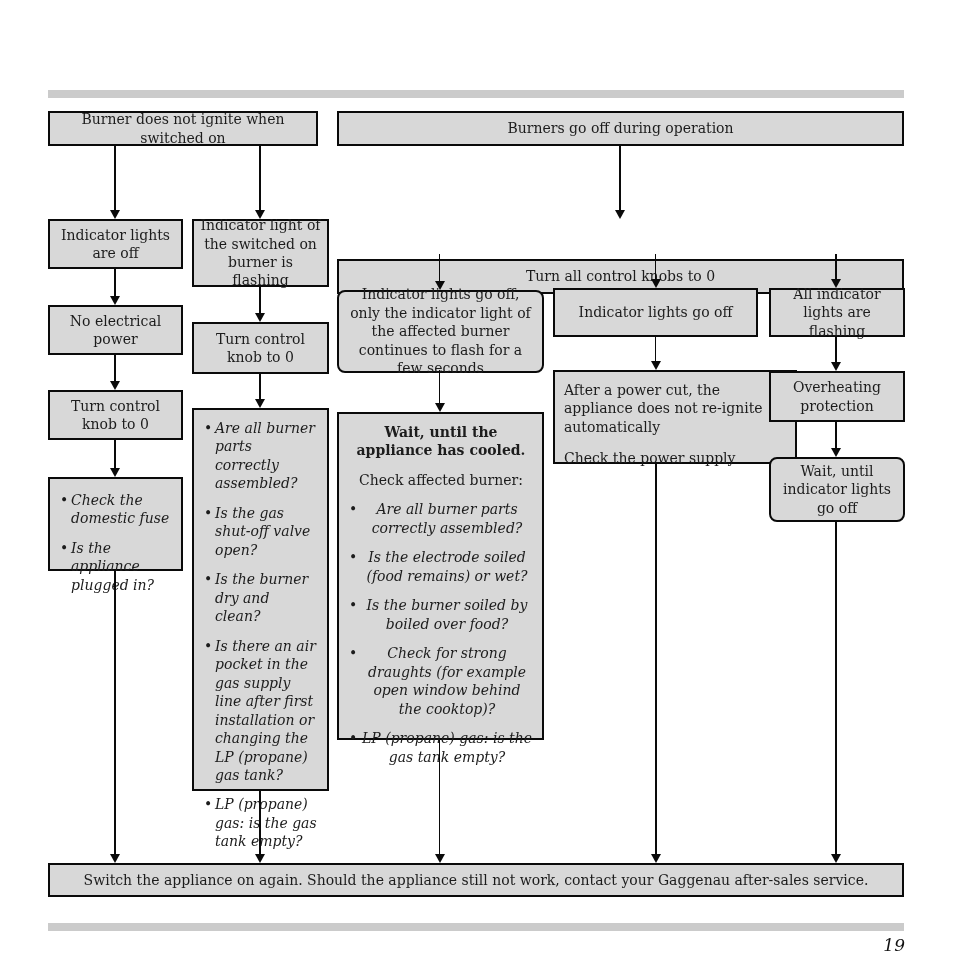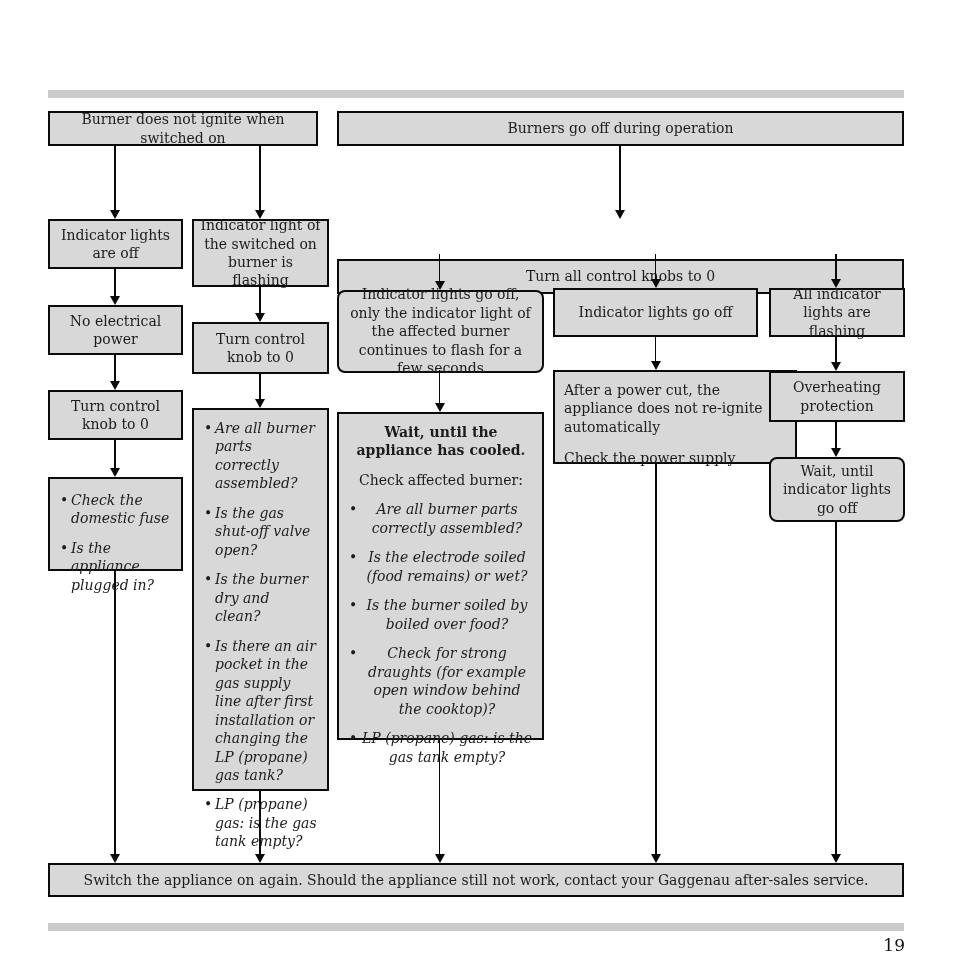--- a/index.html
+++ b/index.html
@@ -17,21 +17,21 @@
     white-space:nowrap;
   }
   .bar {
     position:absolute; left:48px; width:856px; height:8px;
     background:#cbcbcb;
   }
   .bar-top { top:90px; }
   .bar-bottom { top:923px; }
   .pagenum {
     position:absolute; top:935px; right:49px;
-    font-size:17px; color:#111;
+    font-size:17px; color:#111;font-style:italic;
   }
   .fbox {
     position:absolute; box-sizing:border-box;
     background:#d8d8d8; border:2px solid #0a0a0a;
     display:flex; align-items:center; justify-content:center;
     text-align:center;
     font-size:14px; line-height:1.32;
     padding:3px 5px;
   }
   .fbox.blk {

